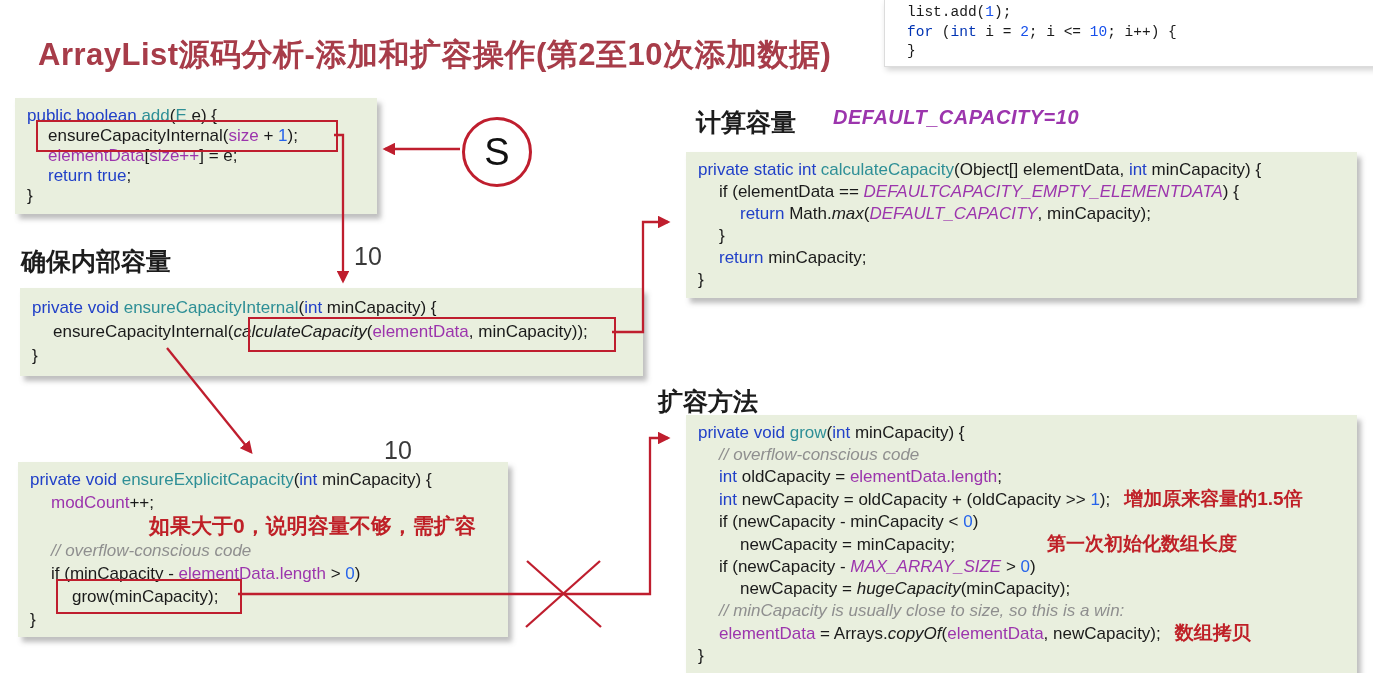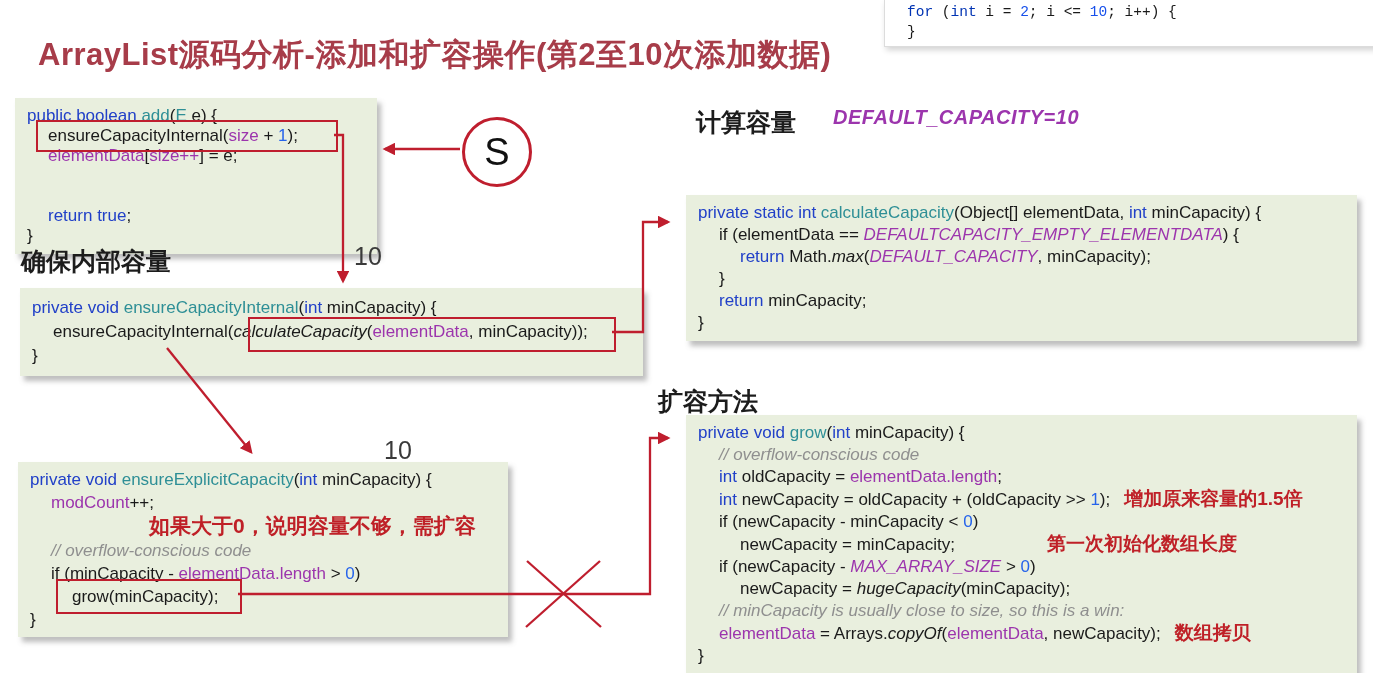--- a/index.html
+++ b/index.html
@@ -14,21 +14,21 @@
   
   .code{
     position:absolute;background:var(--block_bg,#e9efde);
     box-shadow:4px 5px 5px rgba(110,110,110,.45);
     font-size:17px;color:#1a1a1a;padding:8px 12px;line-height:21px;
   }
   .code .cl{white-space:pre;}
   .blockA{left:15px;top:98px;width:338px;line-height:20px;}
   .blockB{left:20px;top:288px;width:599px;line-height:24px;}
   .blockC{left:18px;top:462px;width:466px;line-height:23px;padding:6px 12px;}
-  .blockD{left:686px;top:152px;width:647px;line-height:22px;padding:7px 12px;margin-top:43px;}
+  .blockD{left:686px;top:152px;width:647px;line-height:22px;padding:7px 12px;}
   .blockE{left:686px;top:415px;width:647px;line-height:22px;padding:7px 12px;}
   
   .k{color:var(--keyword_blue,#2140c8);}
   .m{color:var(--method_teal,#2e8f96);}
   .mi{color:#1a1a1a;font-style:italic;}
   .p{color:var(--identifier_purple,#9c35ad);}
   .pi{color:var(--identifier_purple,#9c35ad);font-style:italic;}
   .n{color:var(--number_blue,#2563eb);}
   .c{color:var(--comment_gray,#8f8f8f);font-style:italic;text-align:center;}
   .t{color:#1a1a1a;}
@@ -75,29 +75,30 @@
   .overlay .arrhead{fill:var(--accent_red,#bf1e2e);stroke:none;}
 </style>
 </head>
 <body>
 
 <div class="canvas">
 
   <div class="title">ArrayList源码分析-添加和扩容操作(第2至10次添加数据)</div>
 
   <div class="ide">
+      <div class="cl" style="padding-left: 0px;"><span class="t">list.add(</span><span class="in">1</span><span class="t">);</span></div>
       <div class="cl" style="padding-left: 0px;"><span class="ik">for</span><span class="t"> (</span><span class="ik">int</span><span class="t"> i = </span><span class="in">2</span><span class="t">; i &lt;= </span><span class="in">10</span><span class="t">; i++) {</span></div>
       <div class="cl" style="padding-left: 0px;"><span class="t">}</span></div>
     </div>
 
   <div class="code blockA">
       <div class="cl" style="padding-left: 0px;"><span class="k">public boolean </span><span class="m">add</span><span class="t">(</span><span class="m">E</span><span class="t"> e) {</span></div>
       <div class="cl" style="padding-left: 21px;"><span class="t">ensureCapacityInternal(</span><span class="p">size</span><span class="t"> + </span><span class="n">1</span><span class="t">);</span></div>
       <div class="cl" style="padding-left: 21px;"><span class="p">elementData</span><span class="t">[</span><span class="p">size++</span><span class="t">] = e;</span></div>
-      <div class="cl" style="padding-left: 21px; margin-top: 40px;"><span class="k">return true</span><span class="t">;</span></div>
+      <div class="cl" style="padding-left: 21px;"><span class="k">return true</span><span class="t">;</span></div>
       <div class="cl" style="padding-left: 0px;"><span class="t">}</span></div>
     </div>
   <div class="code blockB">
       <div class="cl" style="padding-left: 0px;"><span class="k">private void </span><span class="m">ensureCapacityInternal</span><span class="t">(</span><span class="k">int</span><span class="t"> minCapacity) {</span></div>
       <div class="cl" style="padding-left: 21px;"><span class="t">ensureCapacityInternal(</span><span class="mi">calculateCapacity</span><span class="t">(</span><span class="p">elementData</span><span class="t">, minCapacity));</span></div>
       <div class="cl" style="padding-left: 0px;"><span class="t">}</span></div>
     </div>
   <div class="code blockC">
       <div class="cl" style="padding-left: 0px;"><span class="k">private void </span><span class="m">ensureExplicitCapacity</span><span class="t">(</span><span class="k">int</span><span class="t"> minCapacity) {</span></div>
       <div class="cl" style="padding-left: 21px;"><span class="p">modCount</span><span class="t">++;</span></div>

